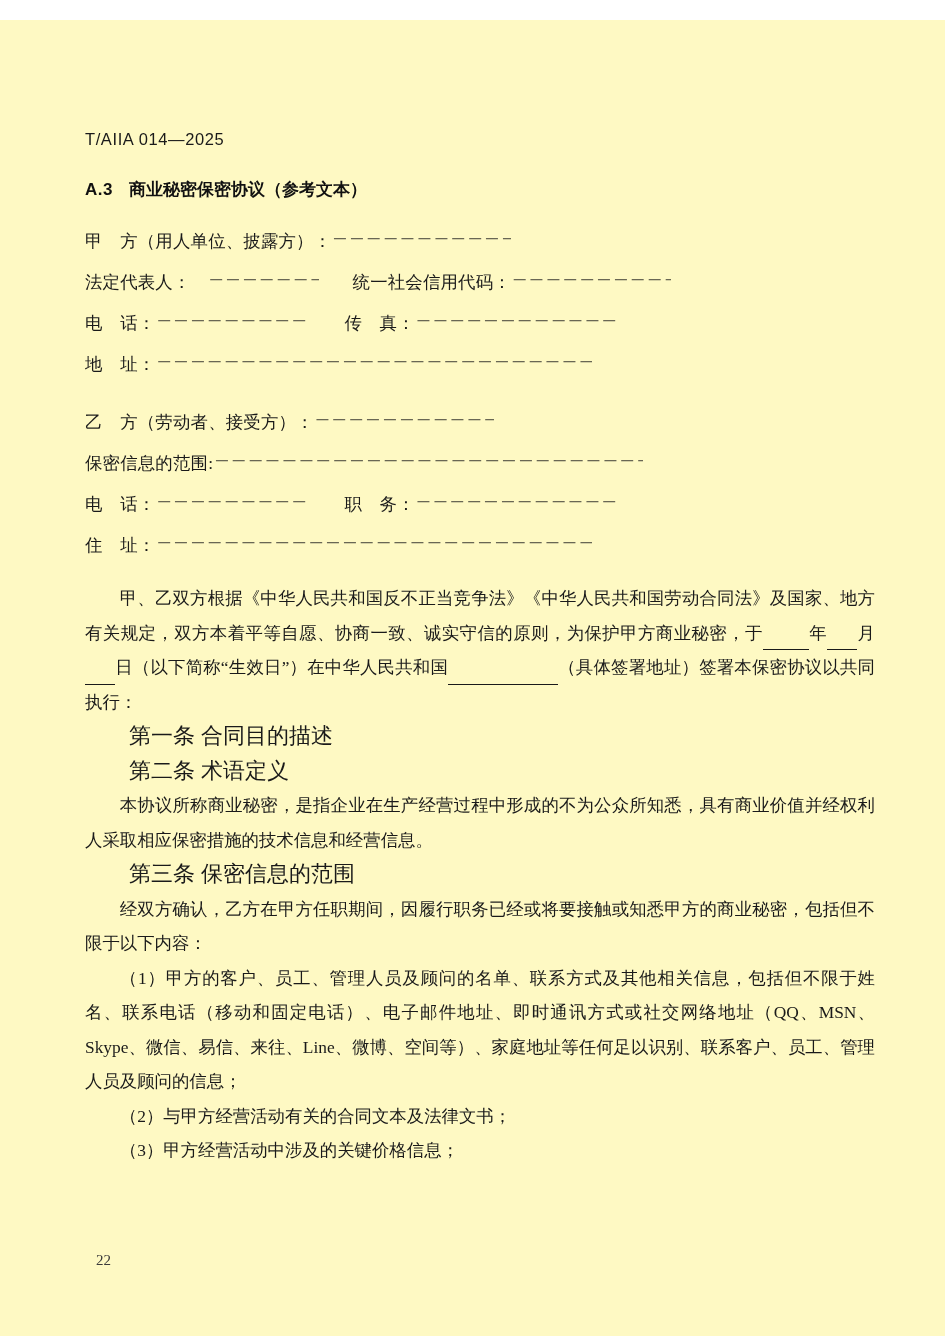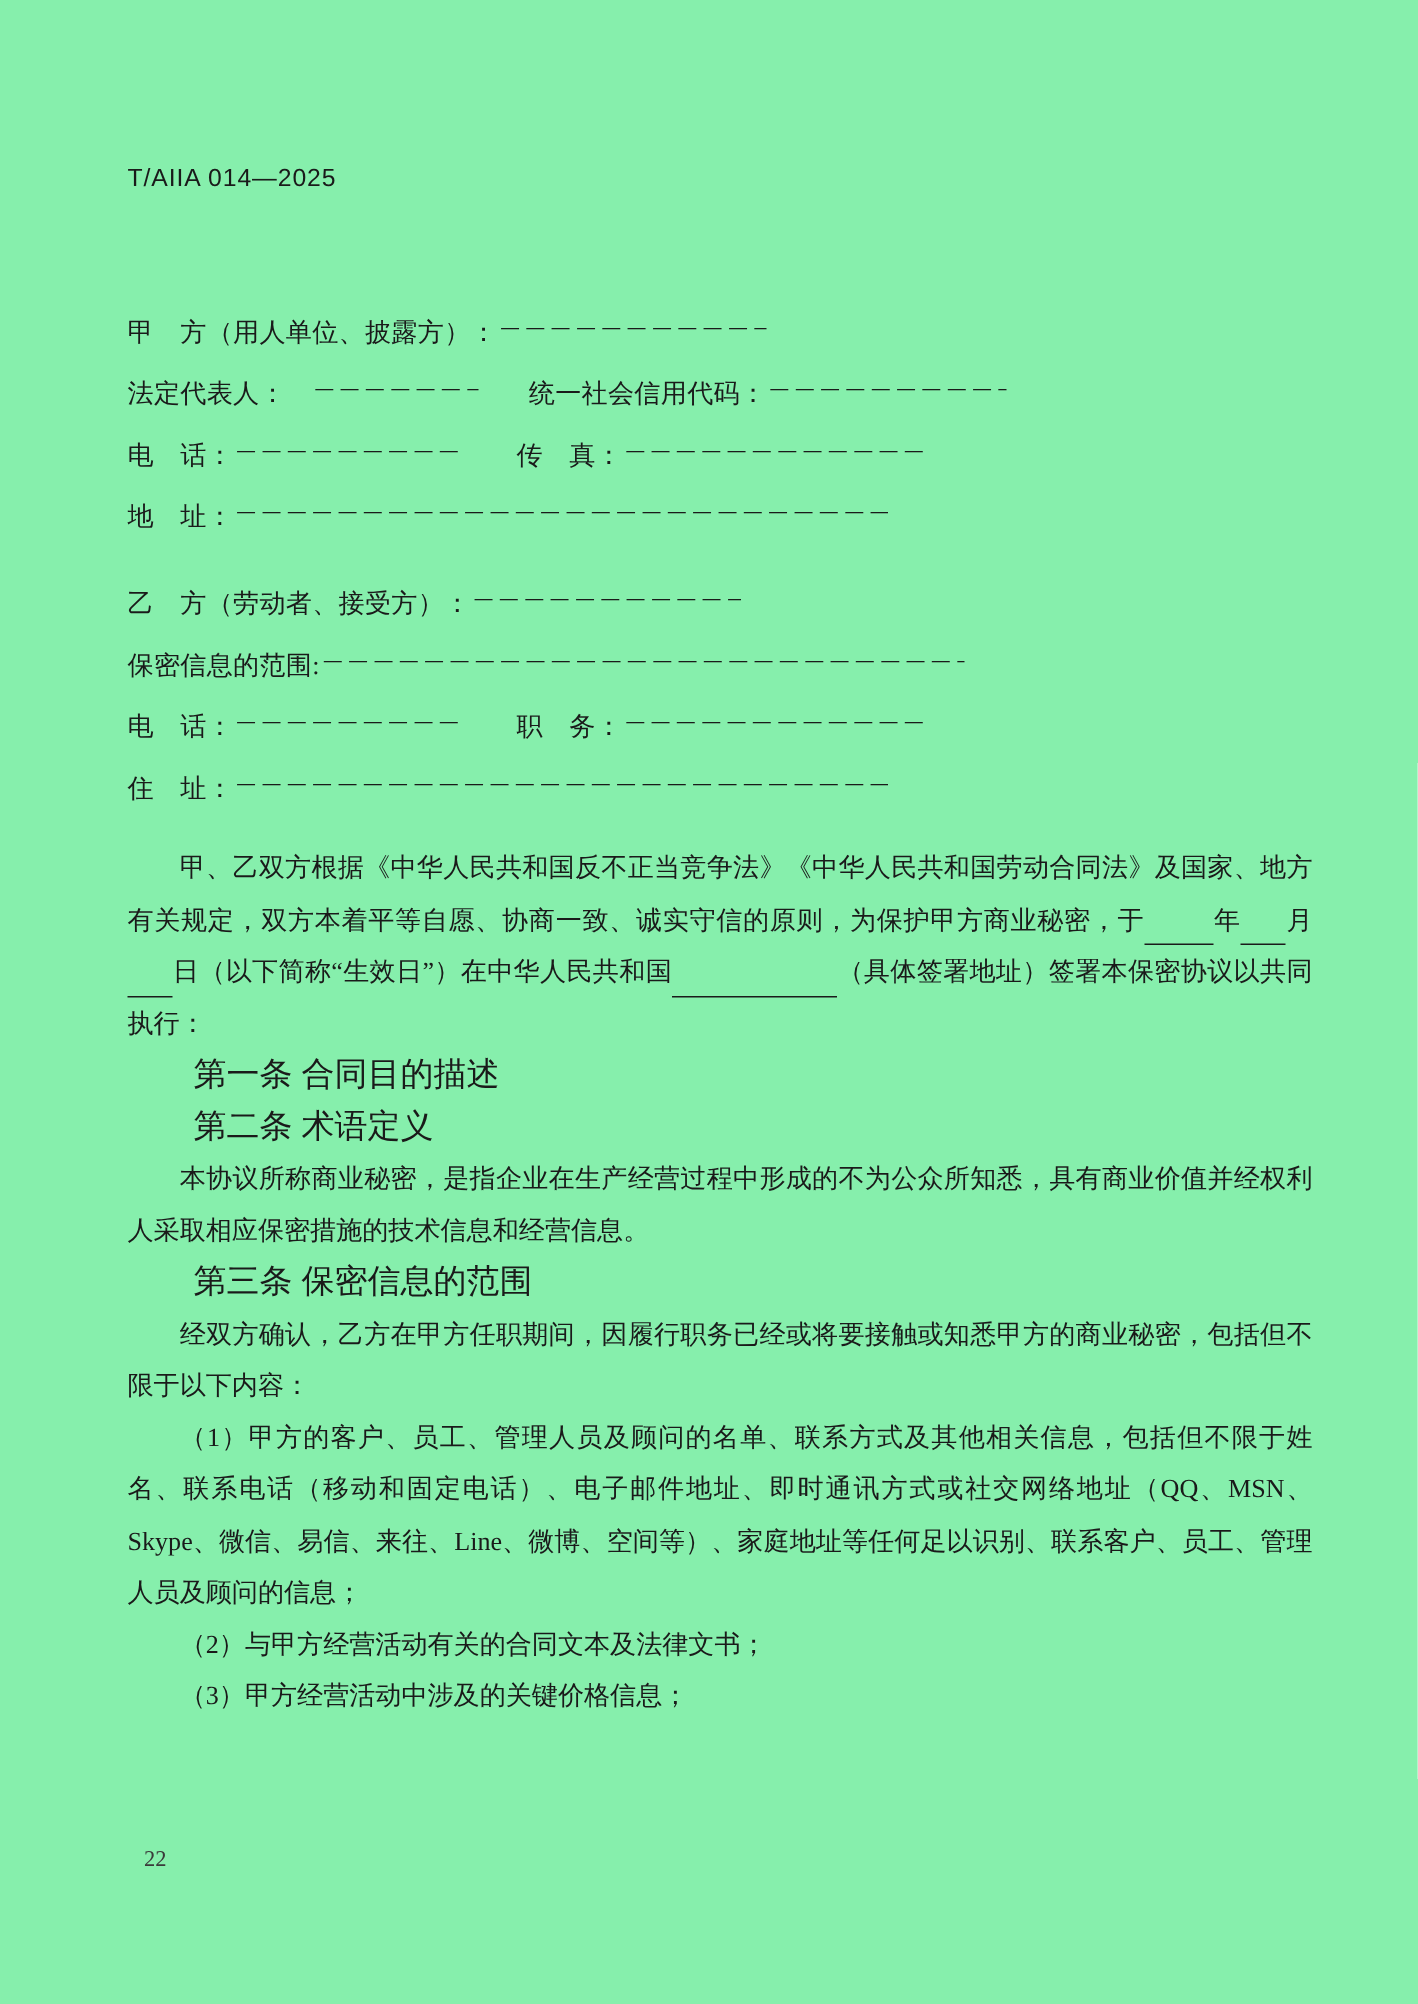--- a/index.html
+++ b/index.html
@@ -12,21 +12,22 @@
     height: 1336px;
     position: relative;
     font-family: "Liberation Serif", "DejaVu Serif", serif;
     color: #1a1a1a;
     overflow: hidden;
   }
 
   .page {
     position: absolute;
     inset: 0;
-    background: #86efac;
+    background: #fef9c3;
+    margin-top: 20px;
   }
 
   
   .doc-header {
     position: absolute;
     left: 85px;
     top: 110px;
     font-family: "Liberation Sans", "DejaVu Sans", sans-serif;
     font-size: 16.5px;
     letter-spacing: 0.6px;
@@ -111,20 +112,23 @@
     color: #3a3a3a;
   }
 </style>
 </head>
 <body>
 
 <div class="page">
 
   <div class="doc-header">T/AIIA 014—2025</div>
 
+  <div class="section-heading">
+    <span class="sec-num">A.3</span><span>商业秘密保密协议（参考文本）</span>
+  </div>
 
   <div class="body-area">
 
     <div class="form-line">
       <span class="lbl">甲　方（用人单位、披露方）：</span><span class="blank-dashes" style="width:180px">＿＿＿＿＿＿＿＿＿＿＿＿＿＿＿＿</span>
     </div>
 
     <div class="form-line">
       <span class="lbl">法定代表人：</span><span class="blank-dashes" style="width:128px">　＿＿＿＿＿＿＿＿＿＿＿</span><span class="gap-mid"></span><span class="lbl">统一社会信用代码：</span><span class="blank-dashes" style="width:160px">＿＿＿＿＿＿＿＿＿＿＿＿＿＿</span>
     </div>

